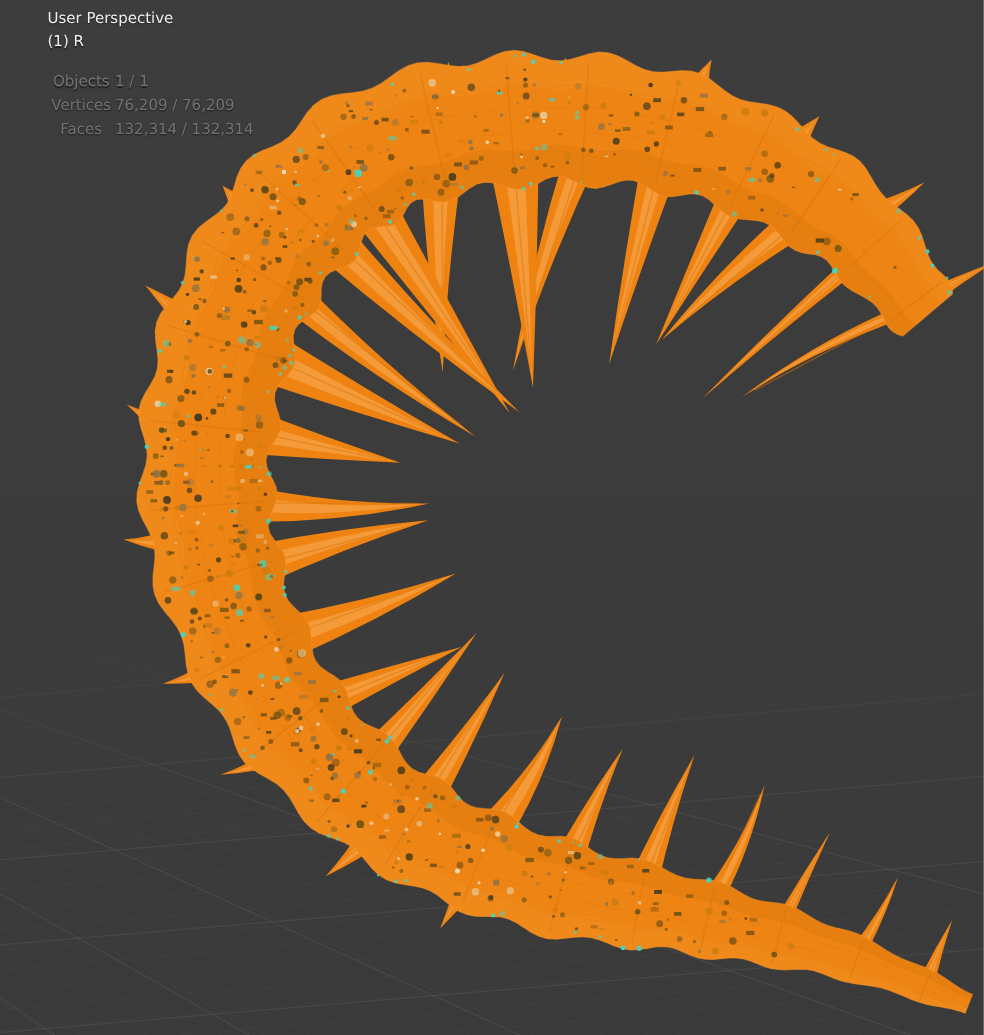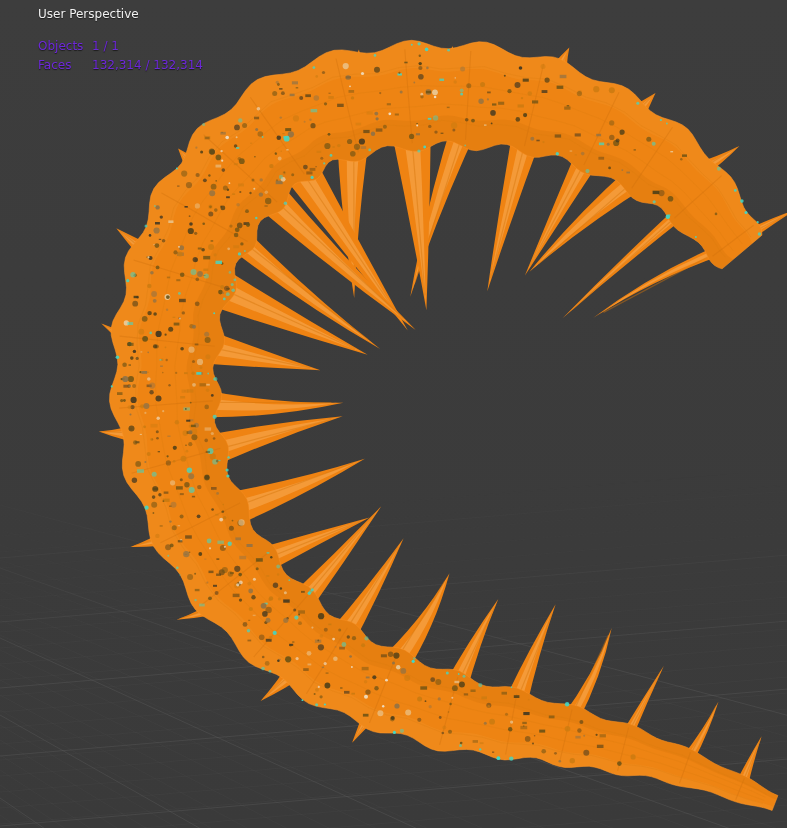--- a/index.html
+++ b/index.html
@@ -14,22 +14,22 @@
     position:absolute;left:8px;top:5px;
     font-size:12px;line-height:19px;
     color:#f0f0f0;
     text-shadow:0 1px 1px rgba(0,0,0,.55);
     user-select:none;
     margin-left:30px;
   }
   .hline{white-space:pre;}
   .stats{margin-top:13px;}
   .srow{display:flex;}
-  .srow .lbl{width:54px;color:#6d28d9;}
-  .srow .val{color:#6d28d9;}
+  .srow .lbl{width:54px;color:#737373;text-align:center;}
+  .srow .val{color:#737373;}
 </style>
 </head>
 <body>
 
 <div class="viewport">
   <svg id="scene" width="787" height="828" viewBox="0 0 787 828">
       <defs>
         <linearGradient id="fadeG" gradientUnits="userSpaceOnUse" x1="0" y1="470" x2="0" y2="665">
           <stop offset="0" stop-color="#000"></stop>
           <stop offset="1" stop-color="#fff"></stop>
@@ -1060,24 +1060,29 @@
           <circle cx="233.2" cy="290.3" r="1.8" fill="#40d8c8" fill-opacity="0.6077178541687318"></circle>
           <circle cx="215.4" cy="379.0" r="2.1" fill="#40d8c8" fill-opacity="0.5807172307977453"></circle>
           <circle cx="411.8" cy="44.7" r="1.0" fill="#40d8c8" fill-opacity="0.816052178980317"></circle>
           <circle cx="324.9" cy="704.5" r="1.1" fill="#40d8c8" fill-opacity="0.9729491826961749"></circle>
         </g>
       </g>
     </svg>
 
   <div class="overlay">
     <div class="hline">User Perspective</div>
+    <div class="hline">(1) R</div>
     <div class="stats">
       <div class="srow">
         <span class="lbl">Objects</span>
         <span class="val">1 / 1</span>
+      </div>
+      <div class="srow">
+        <span class="lbl">Vertices</span>
+        <span class="val">76,209 / 76,209</span>
       </div>
       <div class="srow">
         <span class="lbl">Faces</span>
         <span class="val">132,314 / 132,314</span>
       </div>
     </div>
   </div>
 </div>
 
 </body></html>

